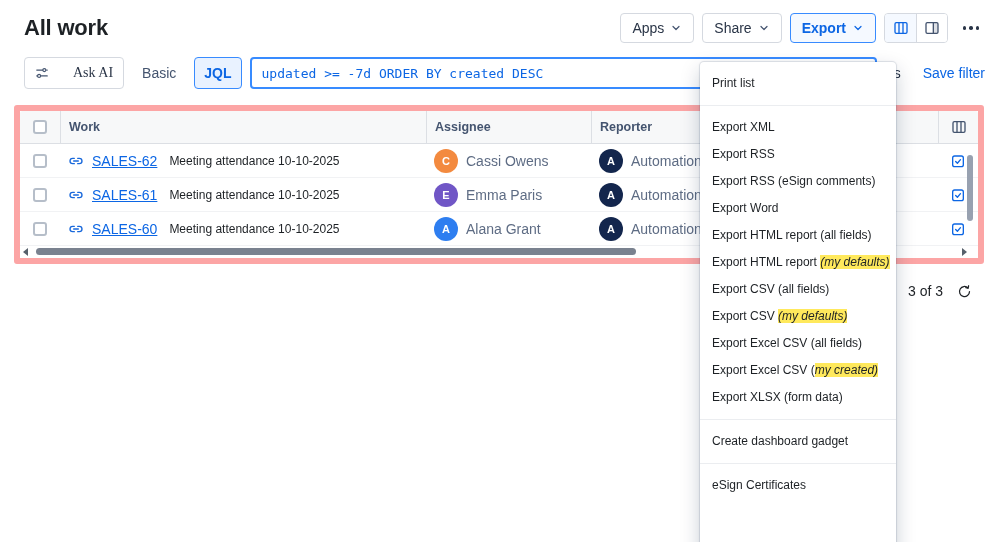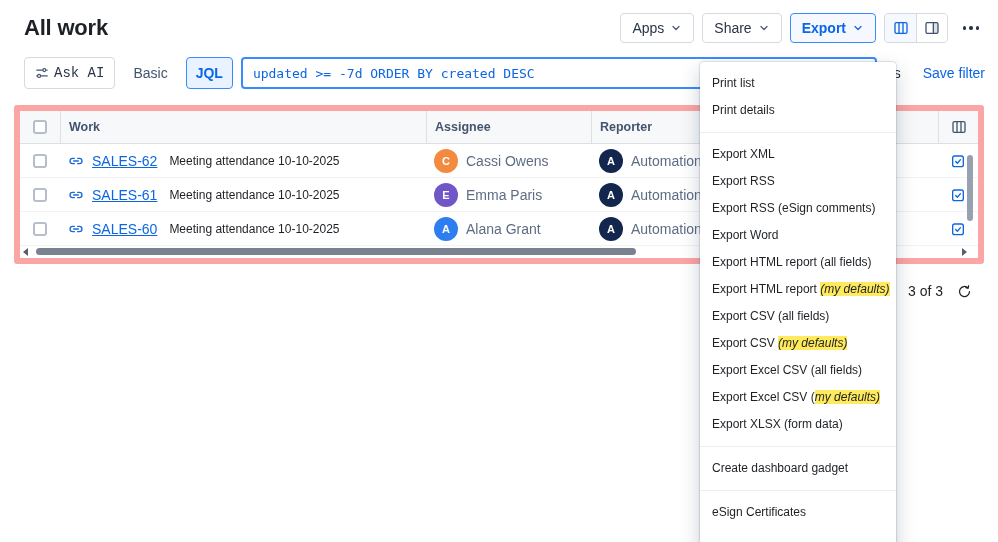--- a/index.html
+++ b/index.html
@@ -28,22 +28,22 @@
   .icon-btn{width:31px;height:28px;display:flex;align-items:center;justify-content:center;background:#fff;
             border:none;cursor:pointer;color:#44546F;}
   .icon-btn.active{background:#F5F9FF;color:var(--accent);}
   .icon-btn + .icon-btn{border-left:1px solid #D5D9E0;}
   .more-btn{width:30px;height:30px;border:none;background:transparent;display:flex;align-items:center;
             justify-content:center;cursor:pointer;}
   .dot{width:3.5px;height:3.5px;border-radius:50%;background:#2A3547;margin:0 1.6px;}
 
   
   .filterbar{display:flex;align-items:center;gap:8px;padding:6px 13px 6px 24px;}
-  .ask-ai{display:inline-flex;align-items:center;gap:5px;height:32px;padding:4px 10px;border:1px solid #D5D9E0;
-          border-radius:4px;background:#fff;font-size:14px;font-family:Liberation Mono, monospace;color:#2A3547;cursor:pointer;}
+  .ask-ai{display:inline-flex;align-items:center;gap:24px;height:32px;padding:4px 10px;border:1px solid #D5D9E0;
+          border-radius:4px;background:#fff;font-size:14px;font-family:Liberation Serif, serif;color:#2A3547;cursor:pointer;}
   .ask-ai .aiic{display:flex;color:#44546F;}
   .mode-btn{height:32px;padding:0 9px;border:1px solid transparent;background:transparent;font-size:14px;
             font-family:inherit;color:#44546F;cursor:pointer;border-radius:4px;white-space:nowrap;}
   .mode-btn.active{border:1px solid var(--selected-border);background:var(--selected-bg);color:var(--accent);font-weight:600;}
   .jql-input{flex:1;height:32px;border:2px solid var(--selected-border);border-radius:4px;padding:0 10px;
              font-family:"DejaVu Sans Mono",monospace;font-size:13px;color:var(--accent);background:#fff;
              outline:none;min-width:0;}
   .frag{font-size:14px;color:#2A3547;margin-left:4px;cursor:pointer;}
   .save-filter{font-size:14px;font-weight:500;color:var(--accent);margin-left:14px;white-space:nowrap;cursor:pointer;}
 
@@ -302,32 +302,31 @@
             <path d="M20 12a8 8 0 1 1-2.34-5.66"></path>
             <polyline points="18.6 2.8 17.7 6.5 14 5.7"></polyline>
           </svg>
         </span>
     </button>
   </div>
 
   <div class="menu">
     <div>
         <div class="menu-item"><span>Print list</span></div>
-        <div class="menu-item"><span>Print details</span></div>
         <div class="menu-divider"></div>
         <div class="menu-item"><span>Export XML</span></div>
         <div class="menu-item"><span>Export RSS</span></div>
         <div class="menu-item"><span>Export RSS (eSign comments)</span></div>
         <div class="menu-item"><span>Export Word</span></div>
         <div class="menu-item"><span>Export HTML report (all fields)</span></div>
         <div class="menu-item"><span>Export HTML report </span><span class="hl">(my defaults)</span></div>
         <div class="menu-item"><span>Export CSV (all fields)</span></div>
         <div class="menu-item"><span>Export CSV </span><span class="hl">(my defaults)</span></div>
         <div class="menu-item"><span>Export Excel CSV (all fields)</span></div>
-        <div class="menu-item"><span>Export Excel CSV (</span><span class="hl">my defaults)</span></div>
+        <div class="menu-item"><span>Export Excel CSV (</span><span class="hl">my created)</span></div>
         <div class="menu-item"><span>Export XLSX (form data)</span></div>
         <div class="menu-divider"></div>
         <div class="menu-item"><span>Create dashboard gadget</span></div>
         <div class="menu-divider"></div>
         <div class="menu-item"><span>eSign Certificates</span></div>
       </div>
   </div>
 
 </div>
 

